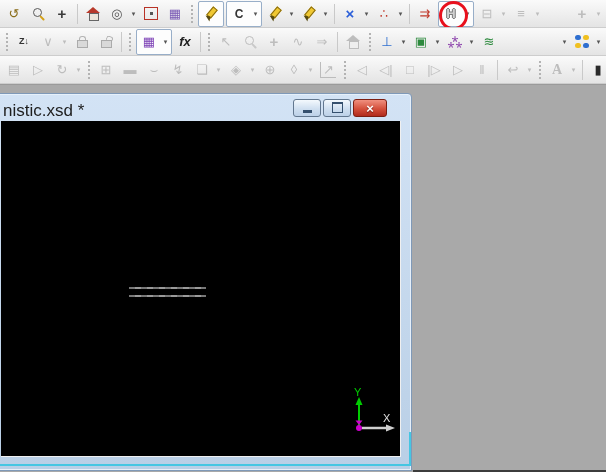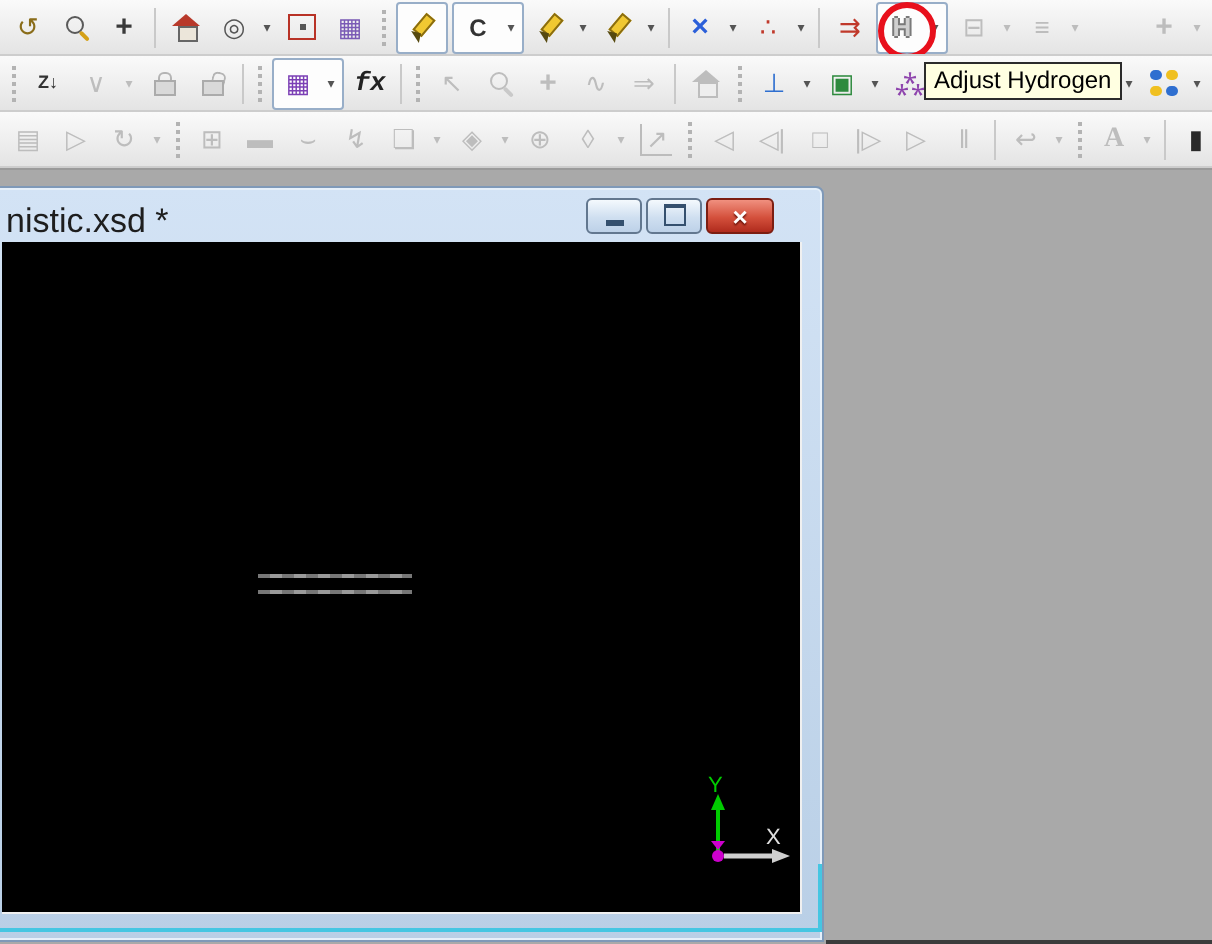--- a/index.html
+++ b/index.html
@@ -8,21 +8,21 @@
 
   
   #toolbar-area{position:absolute;left:0;top:0;width:606px;z-index:10;border-bottom:1px solid #9a9a9a}
   .tb-row{display:flex;align-items:center;height:27px;padding:0 2px;
     background:linear-gradient(#fafafa,#e4e4e4);border-bottom:1px solid #cdcdcd;overflow:hidden}
   .tb-btn{display:flex;align-items:center;justify-content:center;flex:0 0 auto;
     width:22px;height:22px;margin:0 1px;border-radius:2px}
   .glyph{font-size:13px;color:#4a4a4a;line-height:1;white-space:nowrap}
   .glyph.bold{font-weight:700;font-size:15px}
   .glyph.tiny{font-size:9px;font-weight:700}
-  .glyph.fx{font-family:Liberation Mono, monospace;font-style:italic;font-weight:700;font-size:13px}
+  .glyph.fx{font-family:Liberation Sans, sans-serif;font-style:italic;font-weight:700;font-size:13px}
   .glyph.elem{font-size:12px;font-weight:700}
   .glyph.serif{font-family:"Liberation Serif",serif;font-weight:700;font-size:14px}
   .glyph.hletter{font-size:13px;font-weight:700;color:#cfcfcf;
     text-shadow:-1px 0 #7a7a7a,1px 0 #7a7a7a,0 -1px #7a7a7a,0 1px #7a7a7a}
   .glyph.chart{border-left:1px solid #bcbcbc;border-bottom:1px solid #bcbcbc;padding:1px 2px}
   .tb-btn.disabled .glyph{color:#bdbdbd !important;text-shadow:none}
   .tb-dd{display:flex;align-items:center;justify-content:center;flex:0 0 auto;
     width:9px;height:22px;font-size:7px;color:#555;margin:0 1px 0 0}
   .tb-dd.disabled{color:#bdbdbd}
   .tb-sep{flex:0 0 auto;width:1px;height:20px;background:#c9c9c9;margin:0 3px}
@@ -348,15 +348,14 @@
         <text x="46" y="39" fill="#e0e0e0" font-size="11" font-family="Liberation Sans, sans-serif">X</text>
         <polygon points="18.5,37.5 25.5,37.5 22,42" fill="#cc00cc"></polygon>
         <circle cx="22" cy="45" r="3" fill="#cc00cc"></circle>
       </svg>
     </div>
 
     <div class="cyan-bottom"></div>
     <div class="cyan-right"></div>
   </div>
 
-  <div id="tooltip">Adjust Hydrogen</div>
   <div id="bottom-edge-line"></div>
 </div>
 
 </body></html>

